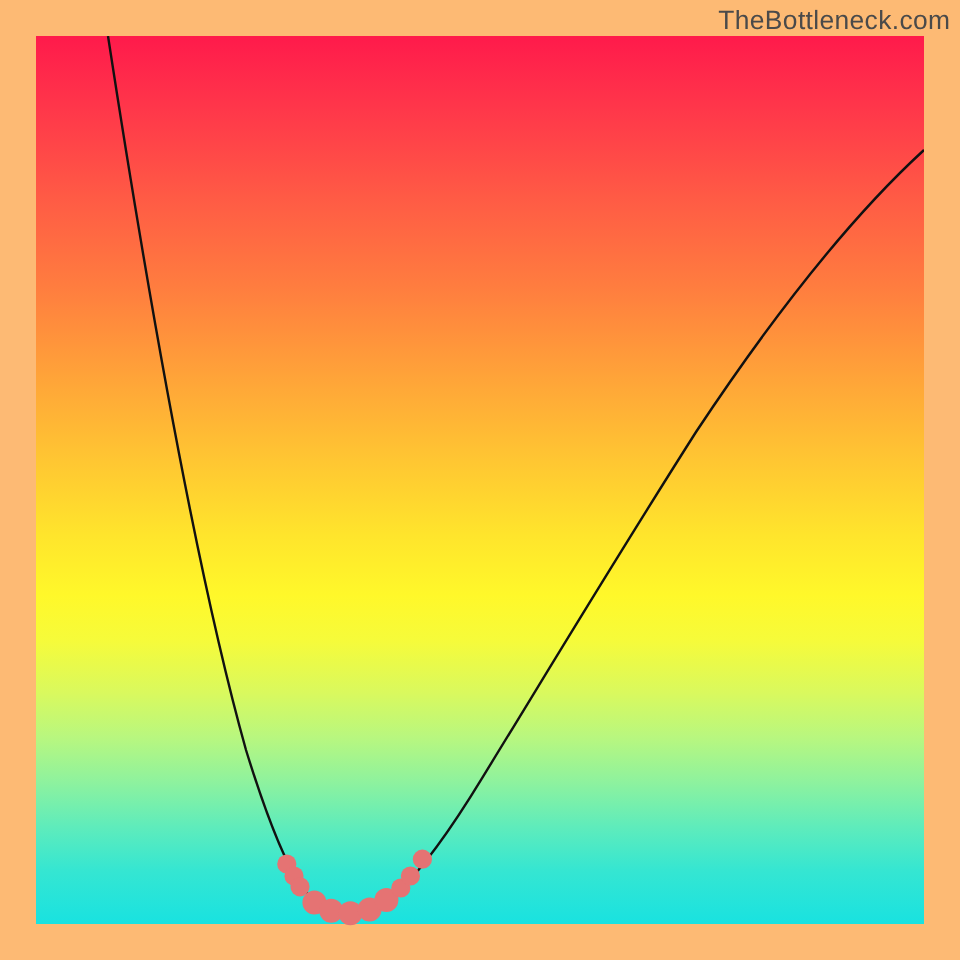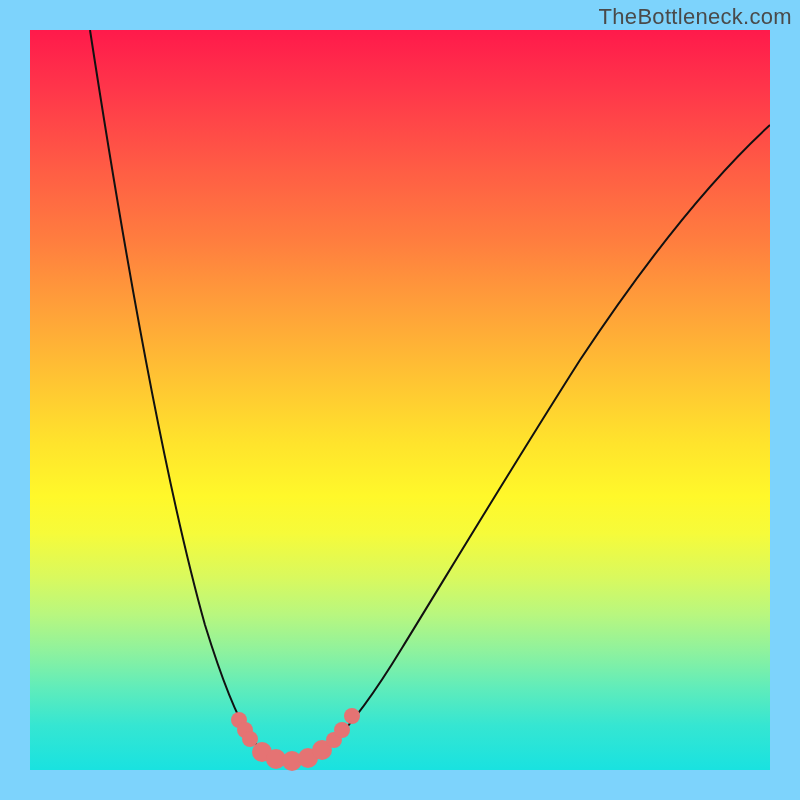--- a/index.html
+++ b/index.html
@@ -7,21 +7,21 @@
     padding: 0;
     width: 800px;
     height: 800px;
     overflow: hidden;
     font-family: Arial, Helvetica, sans-serif;
   }
   .outer {
     position: relative;
     width: 800px;
     height: 800px;
-    background: #7dd3fc;
+    background: #fdba74;
   }
   .watermark {
     position: absolute;
     top: 4px;
     right: 8px;
     color: #4a4a4a;
     font-size: 22px;
     letter-spacing: 0.3px;
     z-index: 3;
     user-select: none;

